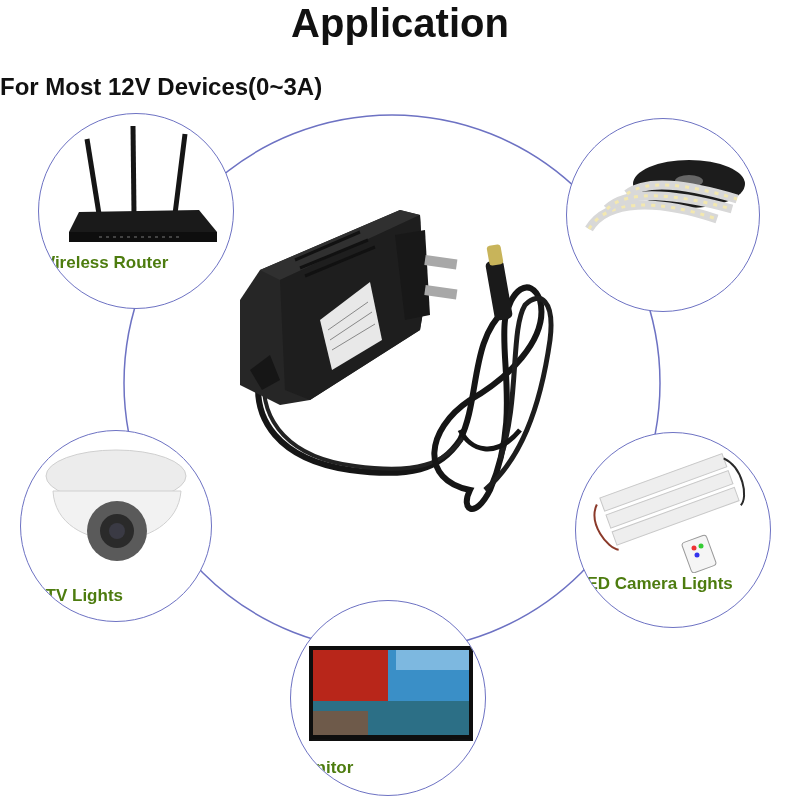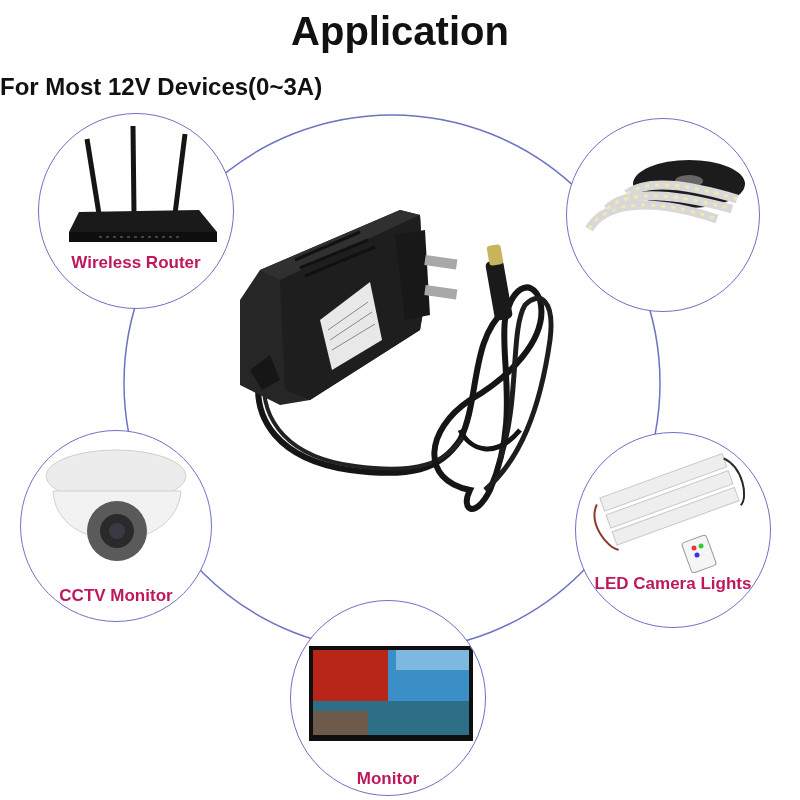--- a/index.html
+++ b/index.html
@@ -1,21 +1,21 @@
 <!DOCTYPE html>
 <html><head>
 <meta charset="utf-8">
 <style>
   html, body { margin:0; padding:0; background:#ffffff; }
   body { width:800px; height:800px; position:relative; overflow:hidden; font-family:"Liberation Sans", sans-serif; }
-  .title { position:absolute; left:0; width:800px; top:0; text-align:center; font-size:40px; font-weight:bold; color:#111; line-height:46px;margin-top:8px; }
+  .title { position:absolute; left:0; width:800px; top:0; text-align:center; font-size:40px; font-weight:bold; color:#111; line-height:46px; }
   .subtitle { position:absolute; left:0; width:800px; top:72px; font-size:24px; font-weight:bold; color:#111; line-height:30px; }
   svg.lines { position:absolute; left:0; top:0; }
   .bubble { position:absolute; border-radius:50%; background:#ffffff; border:1.5px solid #6d72c3; box-sizing:border-box; overflow:hidden; }
-  .bubble .label { position:absolute; left:0; width:100%; text-align:center; font-weight:bold; font-size:17px; color:#be185d; }
+  .bubble .label { position:absolute; left:0; width:100%; text-align:left; font-weight:bold; font-size:17px; color:#4d7c0f; }
   .bubble svg { position:absolute; }
   .adapter { position:absolute; left:220px; top:190px; }
 </style>
 </head>
 <body>
 
 <div class="title">Application</div>
 <div class="subtitle">For Most 12V Devices(0~3A)</div>
 
 <svg class="lines" width="800" height="800">
@@ -79,21 +79,21 @@
 </div>
 
 <div class="bubble" style="left:20px; top:430px; width:192px; height:192px;">
   <svg width="192" height="150" style="left:0; top:0">
     <ellipse cx="95" cy="45" rx="70" ry="26" fill="#ececec" stroke="#cfcfcf"></ellipse>
     <path d="M32 60 C 35 125, 155 125, 160 60 Z" fill="#f2f2f2" stroke="#d0d0d0"></path>
     <circle cx="96" cy="100" r="30" fill="#5a5a5a"></circle>
     <circle cx="96" cy="100" r="17" fill="#2a2a2a"></circle>
     <circle cx="96" cy="100" r="8" fill="#3a3a44"></circle>
   </svg>
-  <div class="label" style="top:155px;">CCTV Monitor</div>
+  <div class="label" style="top:155px;">CCTV Lights</div>
 </div>
 
 <div class="bubble" style="left:575px; top:432px; width:196px; height:196px;">
   <svg width="196" height="140" style="left:0; top:0">
     <g transform="rotate(-20 98 70)">
       <rect x="30" y="40" width="130" height="14" fill="#eeeeee" stroke="#c8c8c8"></rect>
       <rect x="30" y="58" width="130" height="14" fill="#eeeeee" stroke="#c8c8c8"></rect>
       <rect x="30" y="76" width="130" height="14" fill="#eeeeee" stroke="#c8c8c8"></rect>
       <path d="M25 45 C 10 60, 20 90, 30 95" fill="none" stroke="#8b3a2a" stroke-width="2"></path>
       <path d="M160 45 C 175 60, 170 90, 160 95" fill="none" stroke="#2a2a2a" stroke-width="2"></path>
@@ -110,14 +110,14 @@
   <svg width="196" height="140" style="left:0; top:0">
     <rect x="18" y="45" width="164" height="98" fill="#0e0e0e"></rect>
     <rect x="22" y="49" width="156" height="85" fill="#3a8fc7"></rect>
     <rect x="22" y="49" width="75" height="60" fill="#b8261a"></rect>
     <rect x="22" y="100" width="156" height="34" fill="#2c6f86"></rect>
     <rect x="22" y="110" width="55" height="24" fill="#6e5a4a"></rect>
     <rect x="105" y="49" width="73" height="20" fill="#7db8e0"></rect>
     <polygon points="20,138 40,138 30,150" fill="#111"></polygon>
     <polygon points="160,138 180,138 170,150" fill="#111"></polygon>
   </svg>
-  <div class="label" style="top:157px;margin-top:11px;">Monitor</div>
+  <div class="label" style="top:157px;">Monitor</div>
 </div>
 
 </body></html>

